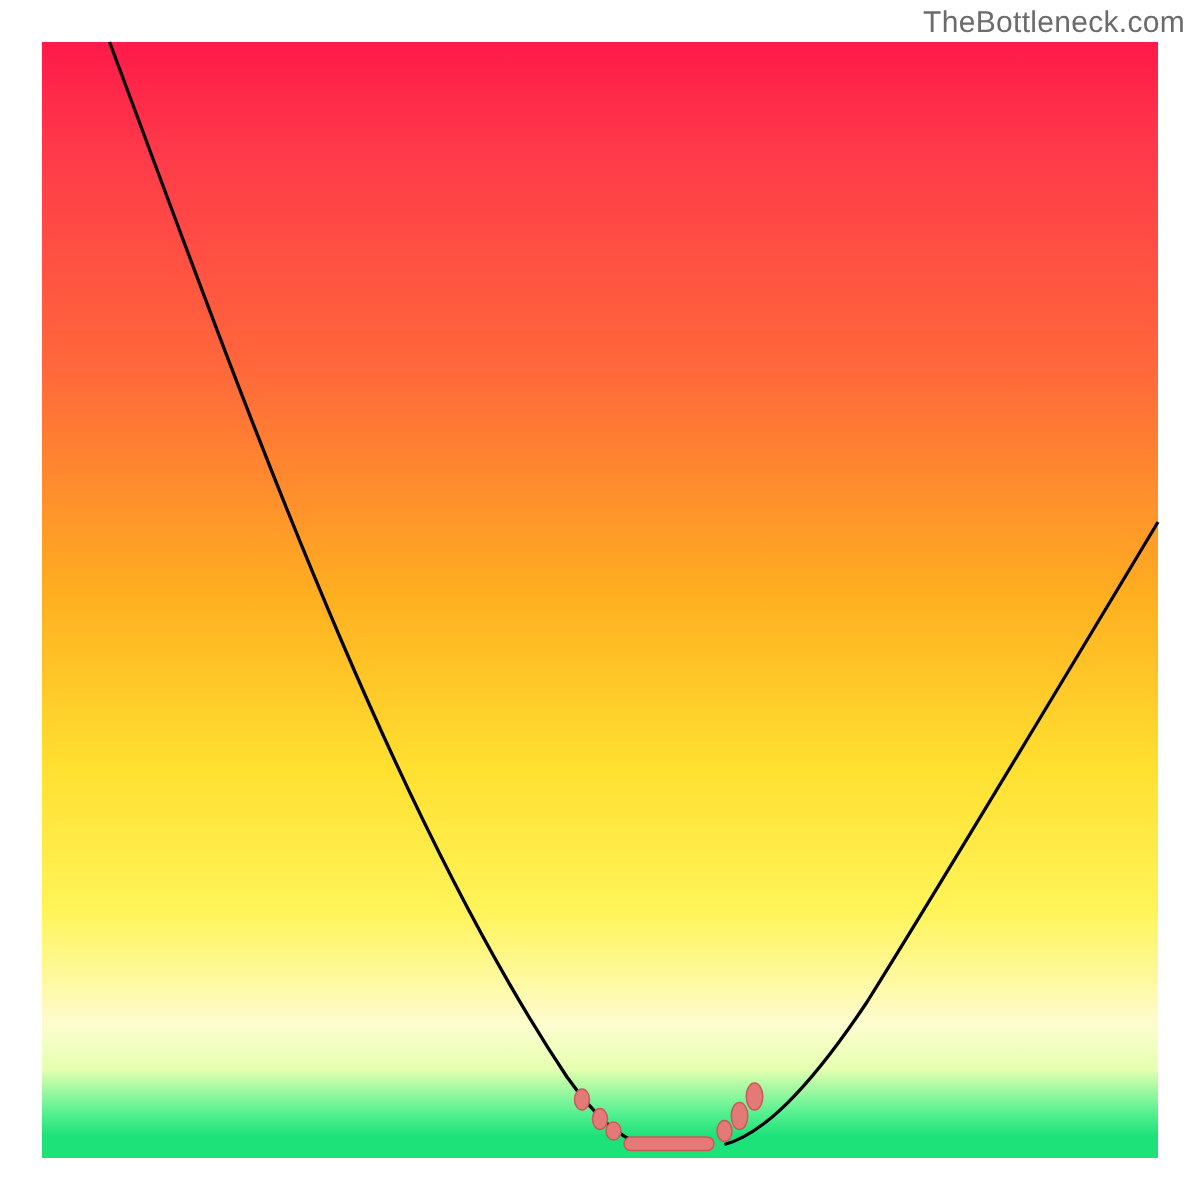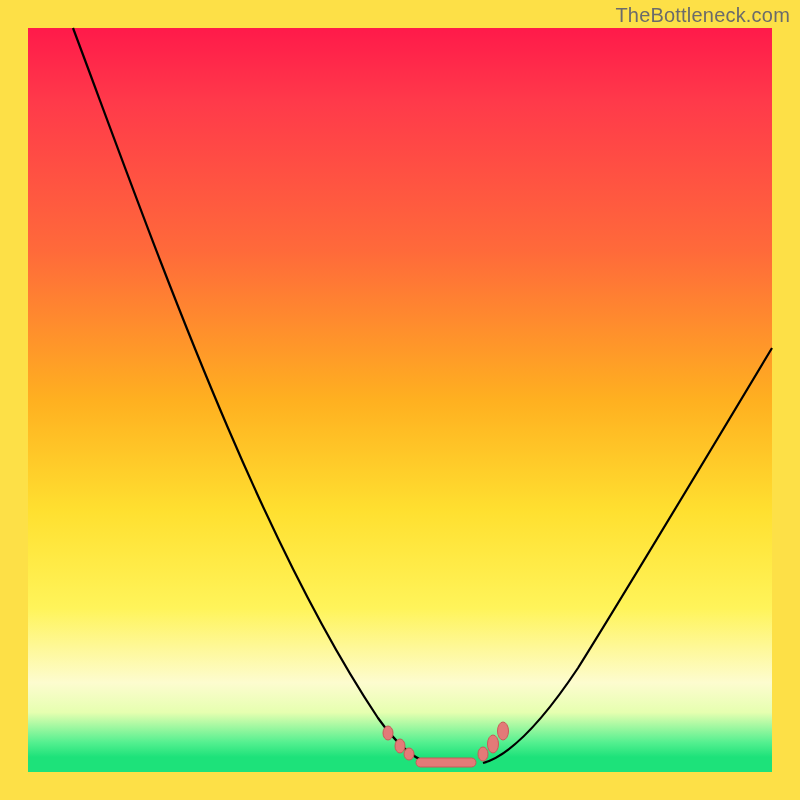--- a/index.html
+++ b/index.html
@@ -10,21 +10,21 @@
     background: #000;
     overflow: hidden;
     font-family: Arial, Helvetica, sans-serif;
   }
   .frame {
     position: absolute;
     top: 0;
     left: 0;
     width: 800px;
     height: 800px;
-    background: #fde047;
+    background: #ffffff;
   }
   .plot-area {
     position: absolute;
     top: 28px;
     left: 28px;
     width: 744px;
     height: 744px;
     
     background: linear-gradient(
       to bottom,

